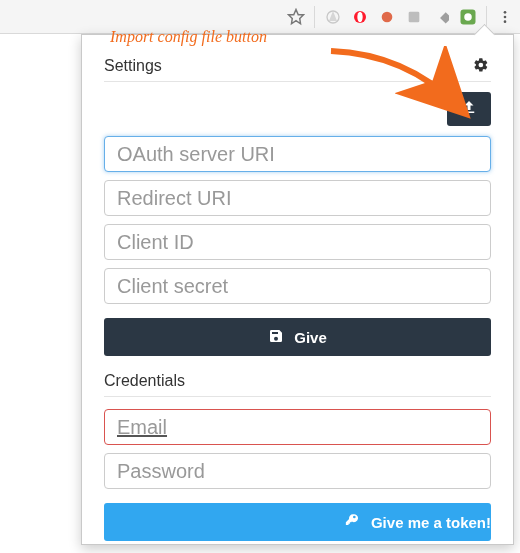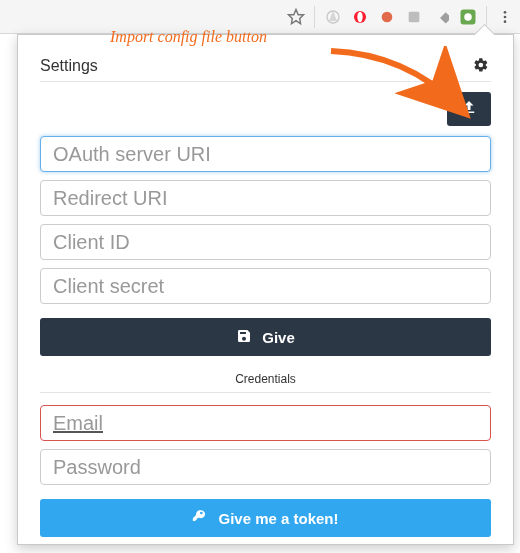--- a/index.html
+++ b/index.html
@@ -18,21 +18,21 @@
     gap: 9px;
   }
   .tb-icon { width: 18px; height: 18px; display: flex; align-items: center; justify-content: center; color: #6f6f6f; }
   .tb-icon svg { display:block; }
   .tb-sep { width:1px; height:22px; background:#d9d9d9; }
 
   
   .popup {
     position: absolute;
     top: 34px; right: 6px;
-    width: 497px;
+    width: 433px;
     height: 511px;
     background: #fff;
     border: 1px solid #c9c9c9;
     box-shadow: 0 4px 12px rgba(0,0,0,0.2);
     padding: 22px 22px 22px 22px;
   }
   .popup::before{
     content:"";
     position:absolute;
     top:-8px; right:21px;
@@ -88,28 +88,27 @@
     color:#fff;
     display:flex;
     align-items:center;
     justify-content:center;
     gap:10px;
     cursor:pointer;
     margin-top:6px;
     margin-bottom:16px;
   }
   .btn-dark { background:#2b3744; }
-  .btn-blue { background:#31a7f0; }
+  .btn-blue { background:#31a7f0;justify-content:flex-end; }
 
   .credentials-header {
-    font-size:12px; color:#333;
+    font-size:16px; color:#333;
     border-bottom:1px solid #e4e4e4;
     padding-bottom:6px;
     margin-bottom:12px;
-    text-align:center;
   }
 
   
   .annotation {
     position:absolute;
     top:28px; left:110px;
     font-style:italic;
     font-size:16px;
     color:#f26b1d;
     pointer-events:none;

